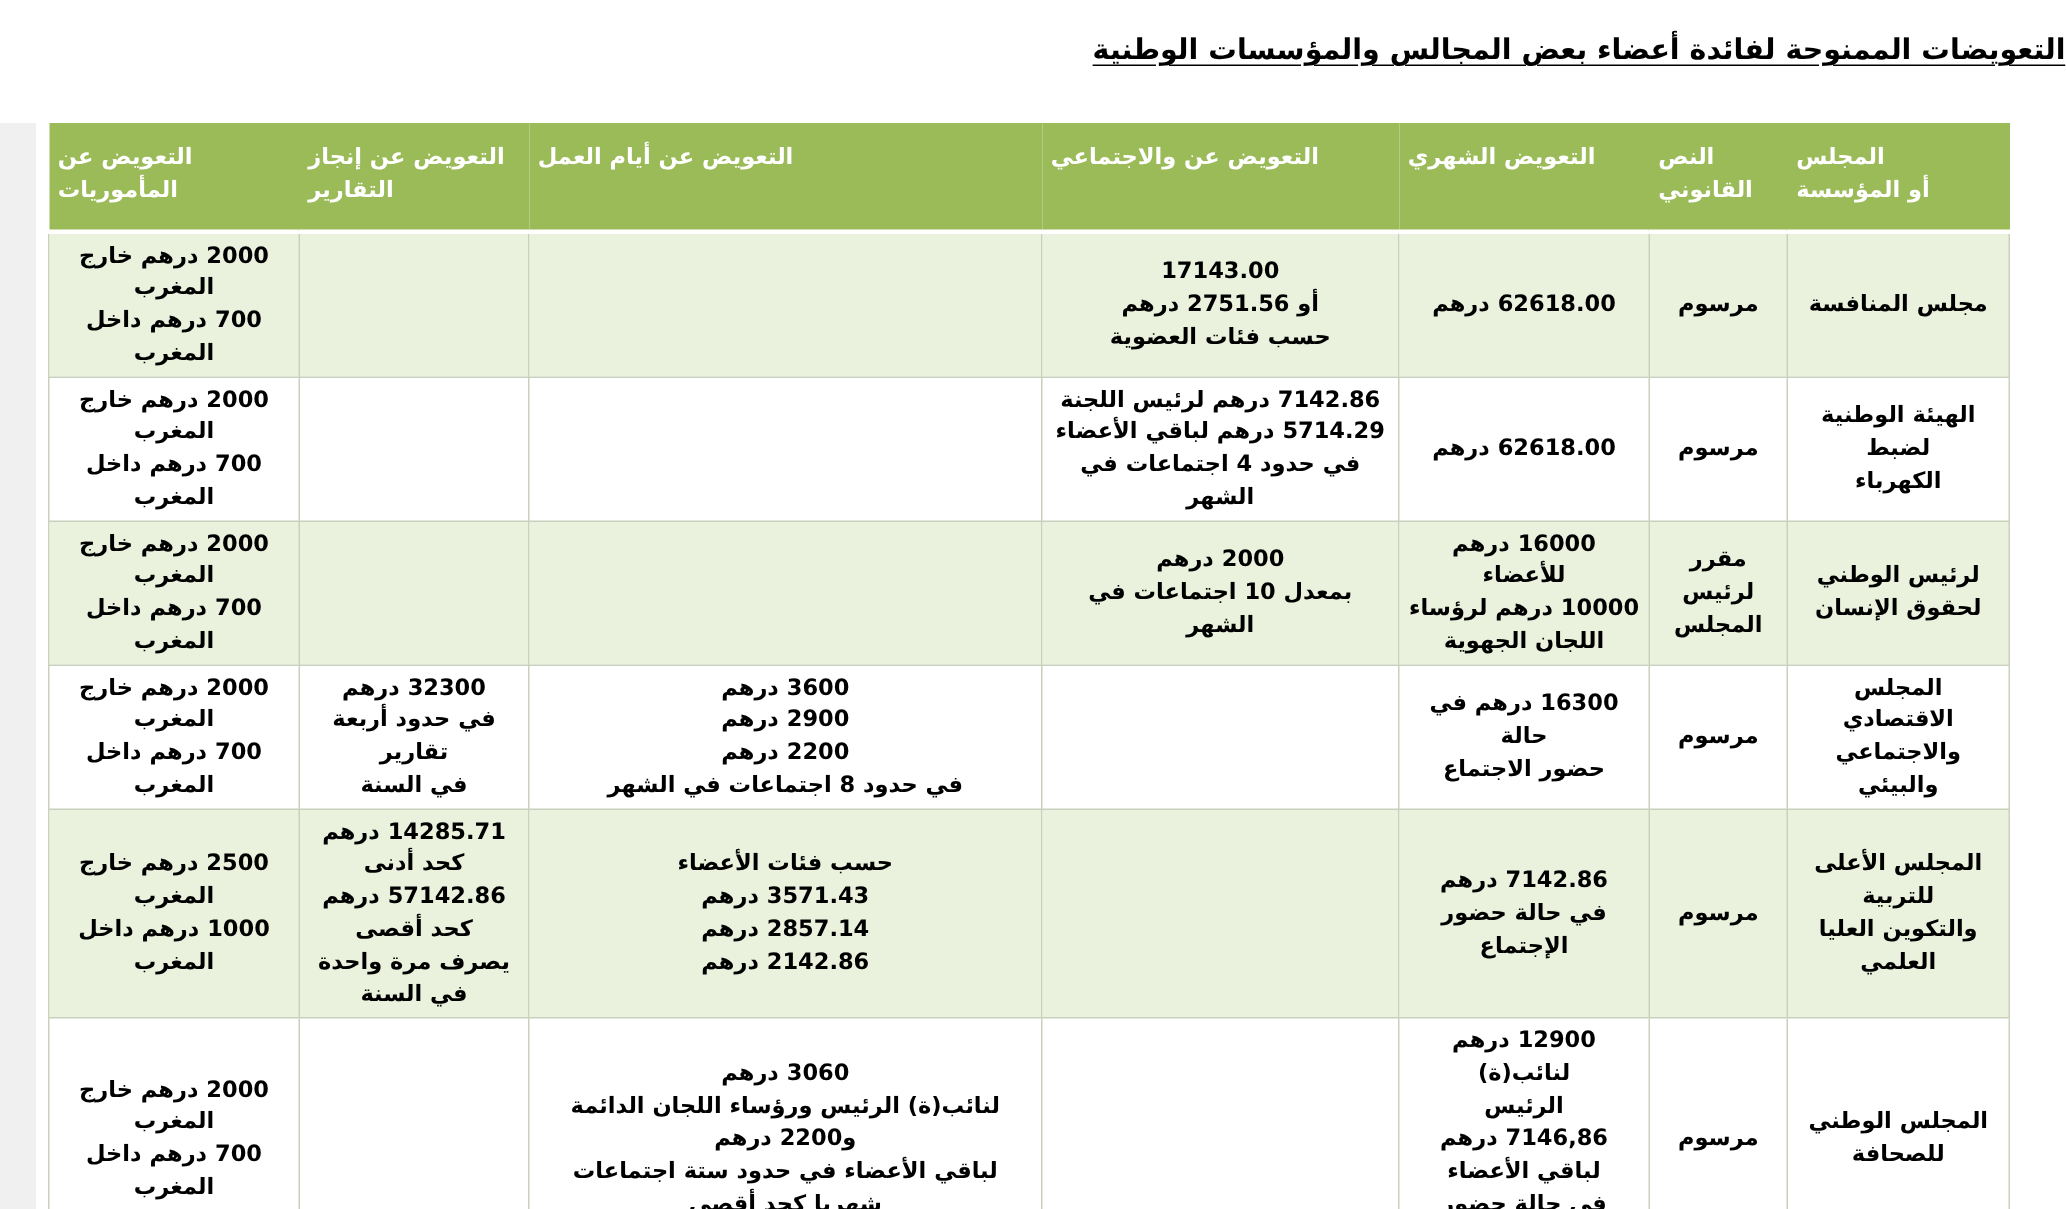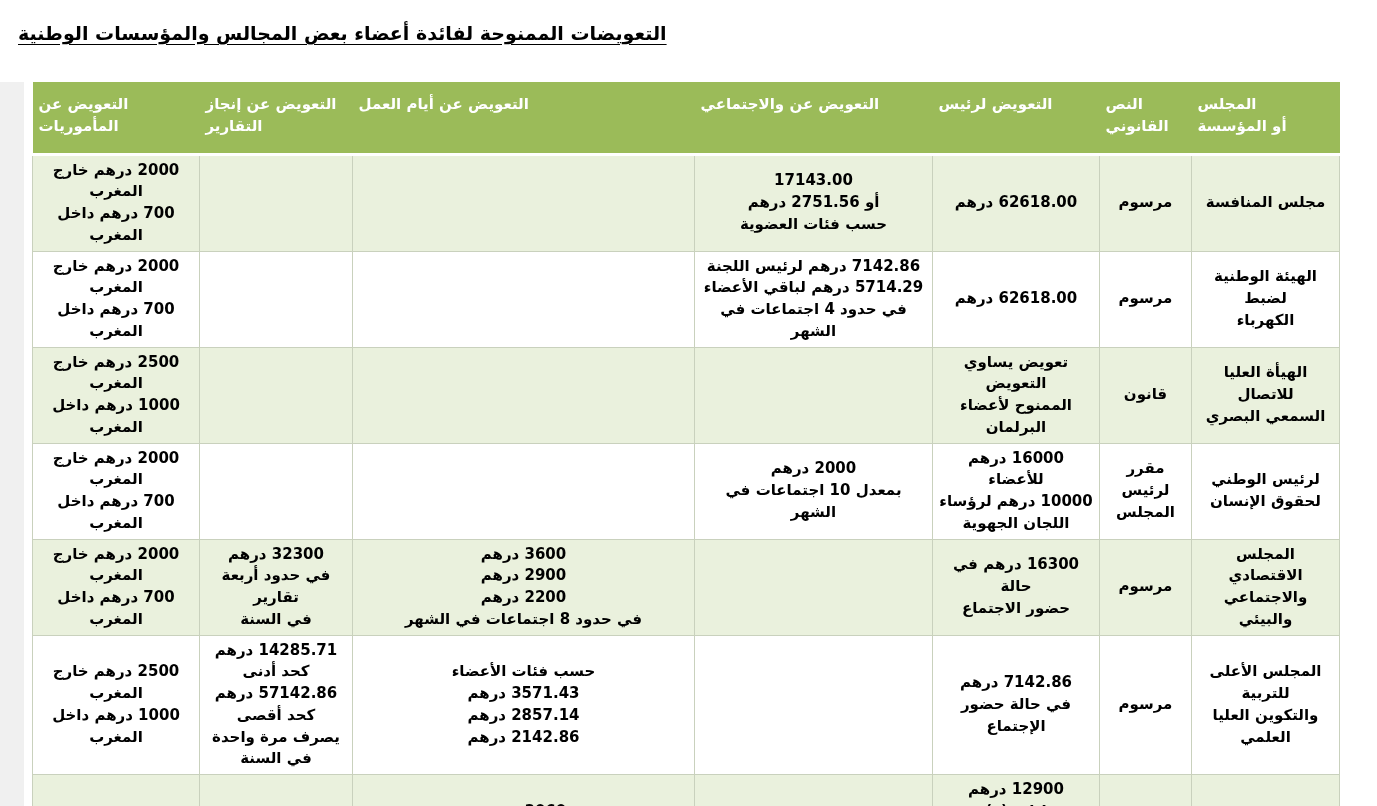--- a/index.html
+++ b/index.html
@@ -14,21 +14,21 @@
   *{box-sizing:border-box;}
   html,body{margin:0;padding:0;}
   body{
     width:1377px;height:806px;overflow:hidden;position:relative;
     background:#fff;direction:rtl;
     font-family:"DejaVu Sans","Liberation Sans",sans-serif;
     color:var(--text);
   }
   .page-title{
     margin:22px auto 0;
-    text-align:left;
+    text-align:right;
     font-size:19px;
     font-weight:bold;
     text-decoration:underline;
     text-underline-offset:4px;
     padding-left:18px;
   }
   .table-wrap{
     position:absolute;
     top:82px;
     right:37px;
@@ -105,21 +105,21 @@
       <col class="c-meetings">
       <col class="c-workdays">
       <col class="c-reports">
       <col class="c-missions">
     </colgroup>
     <thead>
       <tr>
           <th>المجلس
 أو المؤسسة</th>
           <th>النص القانوني</th>
-          <th>التعويض لرئيس</th>
+          <th>التعويض الشهري</th>
           <th>التعويض عن والاجتماعي</th>
           <th>التعويض عن أيام العمل</th>
           <th>التعويض عن إنجاز
 التقارير</th>
           <th>التعويض عن المأموريات</th>
         </tr>
     </thead>
     <tbody>
         <tr>
           <td>مجلس المنافسة</td>
@@ -140,34 +140,20 @@
           <td>مرسوم</td>
           <td>62618.00 درهم</td>
           <td>7142.86 درهم لرئيس اللجنة
 5714.29 درهم لباقي الأعضاء
 في حدود 4 اجتماعات في الشهر</td>
           <td></td>
           <td></td>
           <td>2000 درهم خارج
 المغرب
 700 درهم داخل المغرب</td>
-        </tr>
-        <tr>
-          <td>الهيأة العليا للاتصال
-السمعي البصري</td>
-          <td>قانون</td>
-          <td>تعويض يساوي التعويض
-الممنوح لأعضاء البرلمان</td>
-          <td></td>
-          <td></td>
-          <td></td>
-          <td>2500 درهم خارج
-المغرب
-1000 درهم داخل
-المغرب</td>
         </tr>
         <tr>
           <td>لرئيس الوطني
 لحقوق الإنسان</td>
           <td>مقرر لرئيس
 المجلس</td>
           <td>16000 درهم للأعضاء
 10000 درهم لرؤساء
 اللجان الجهوية</td>
           <td>2000 درهم

